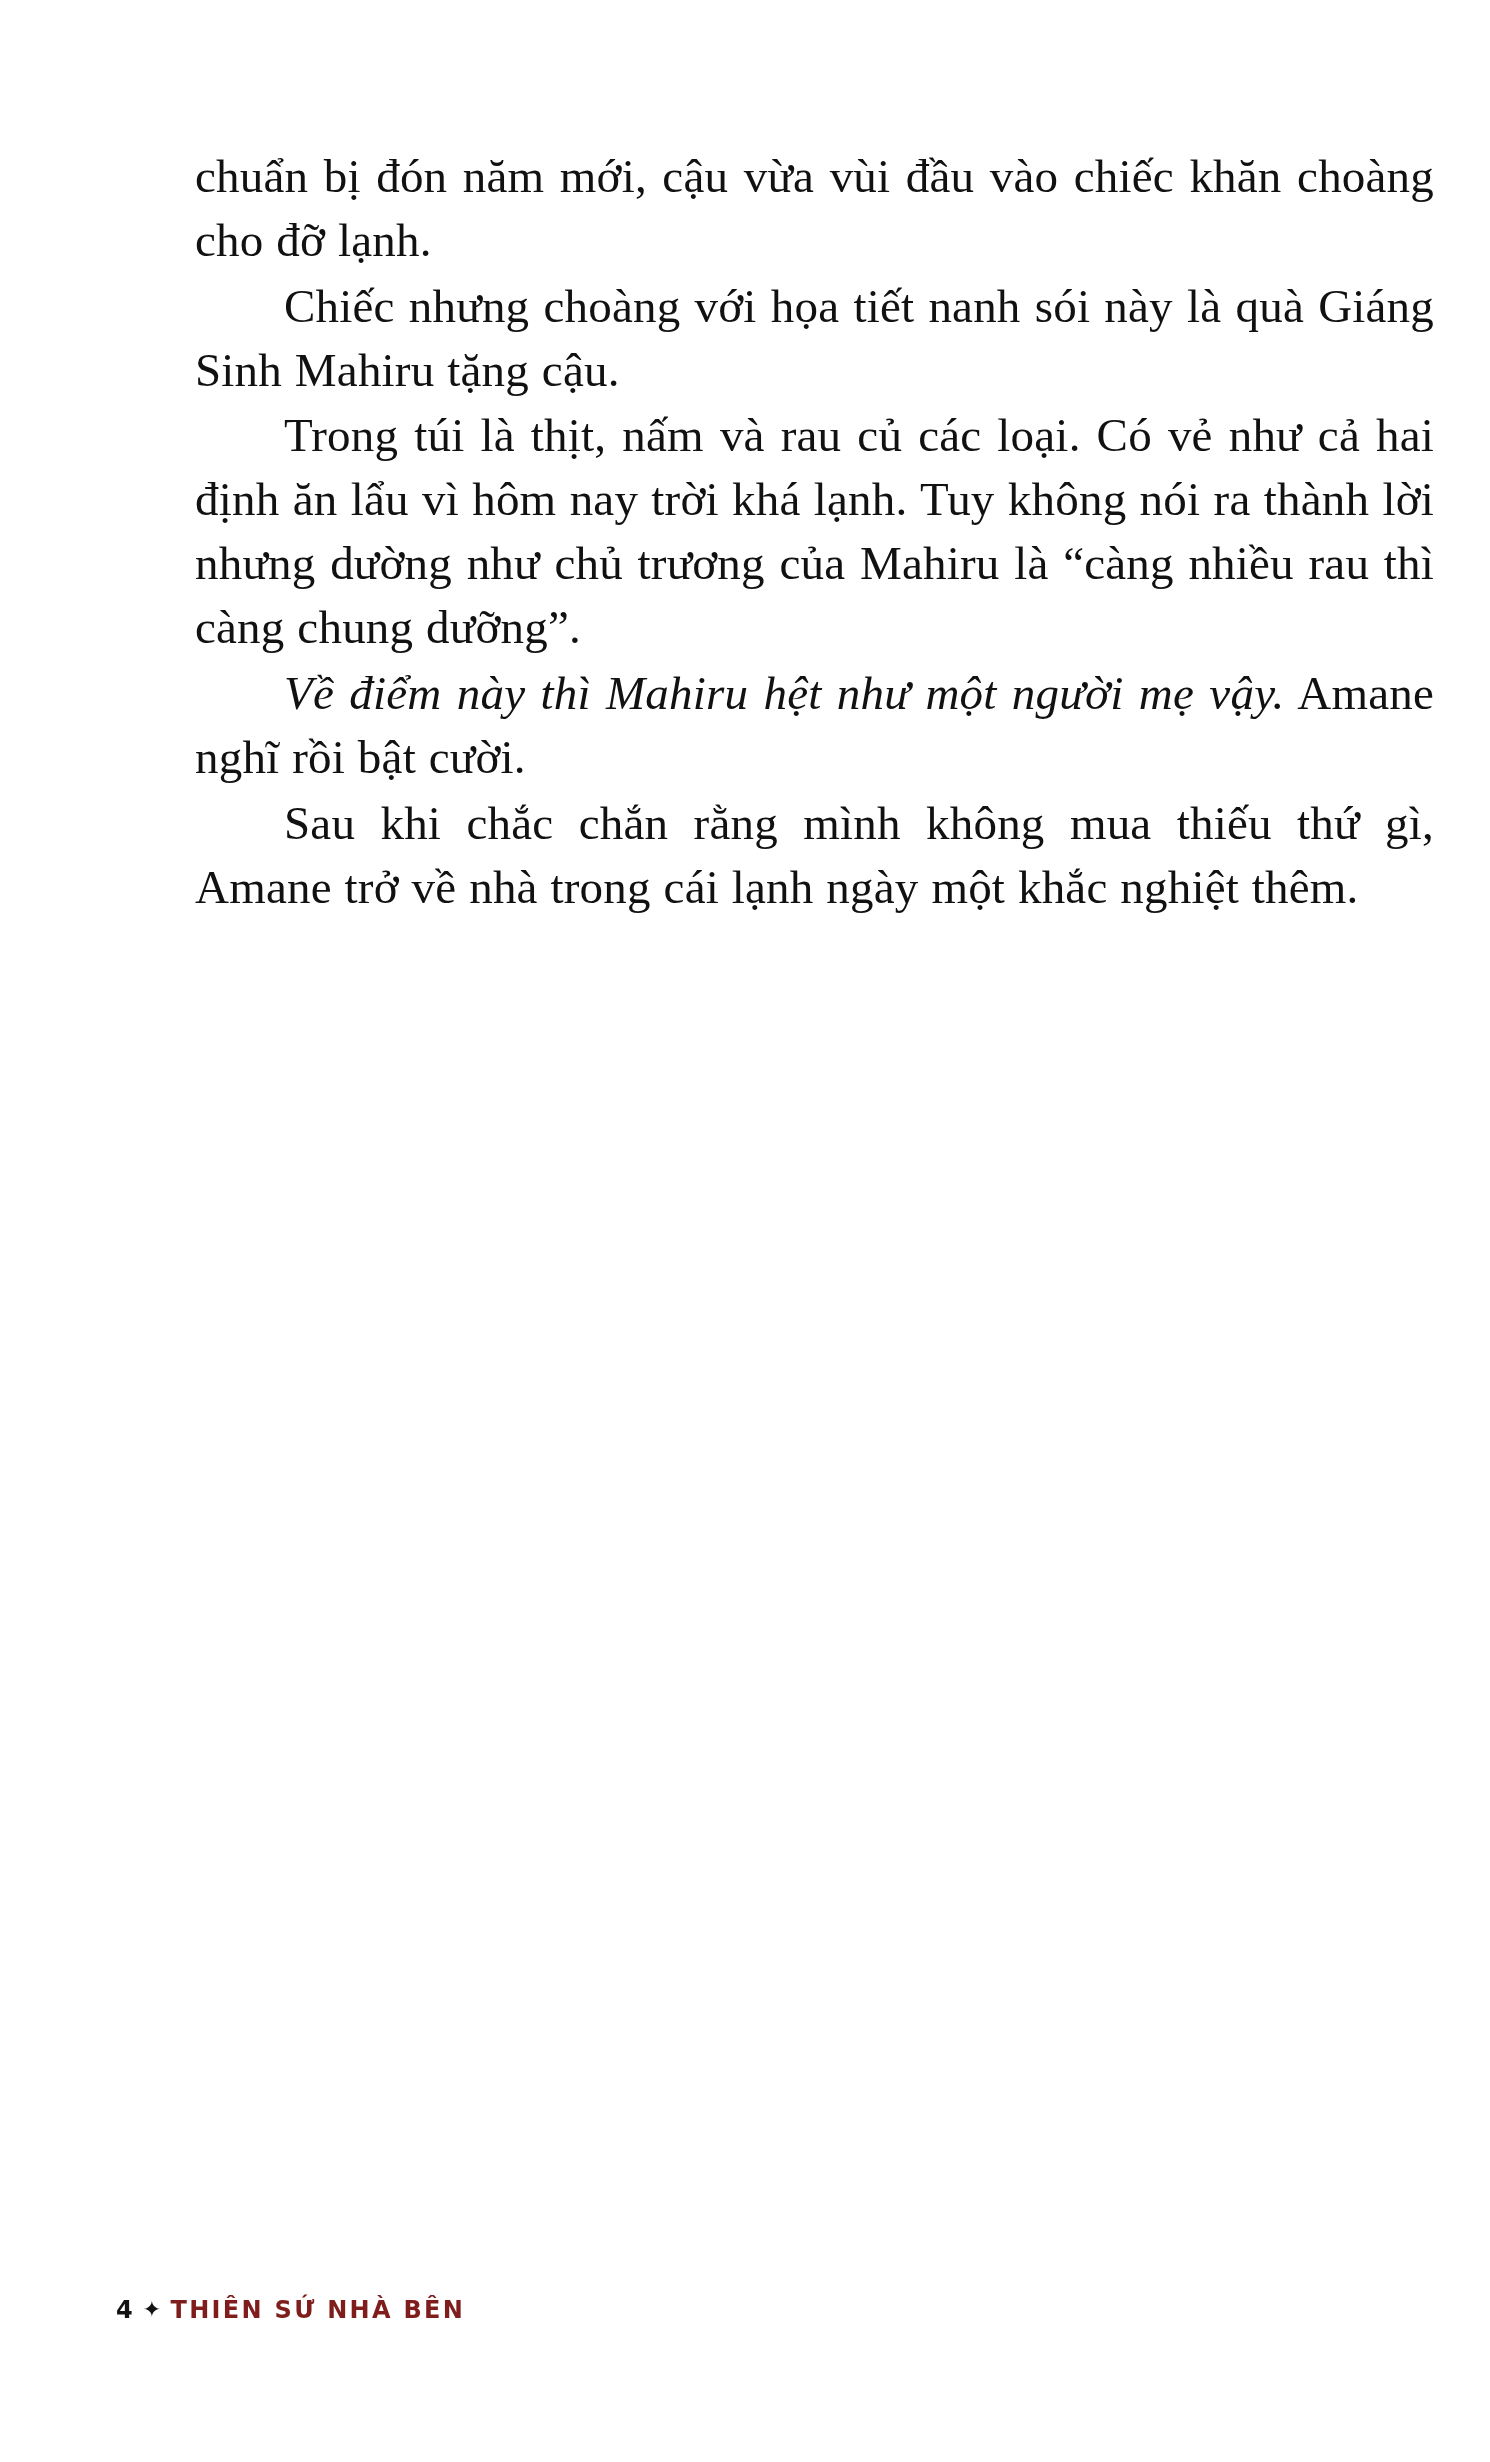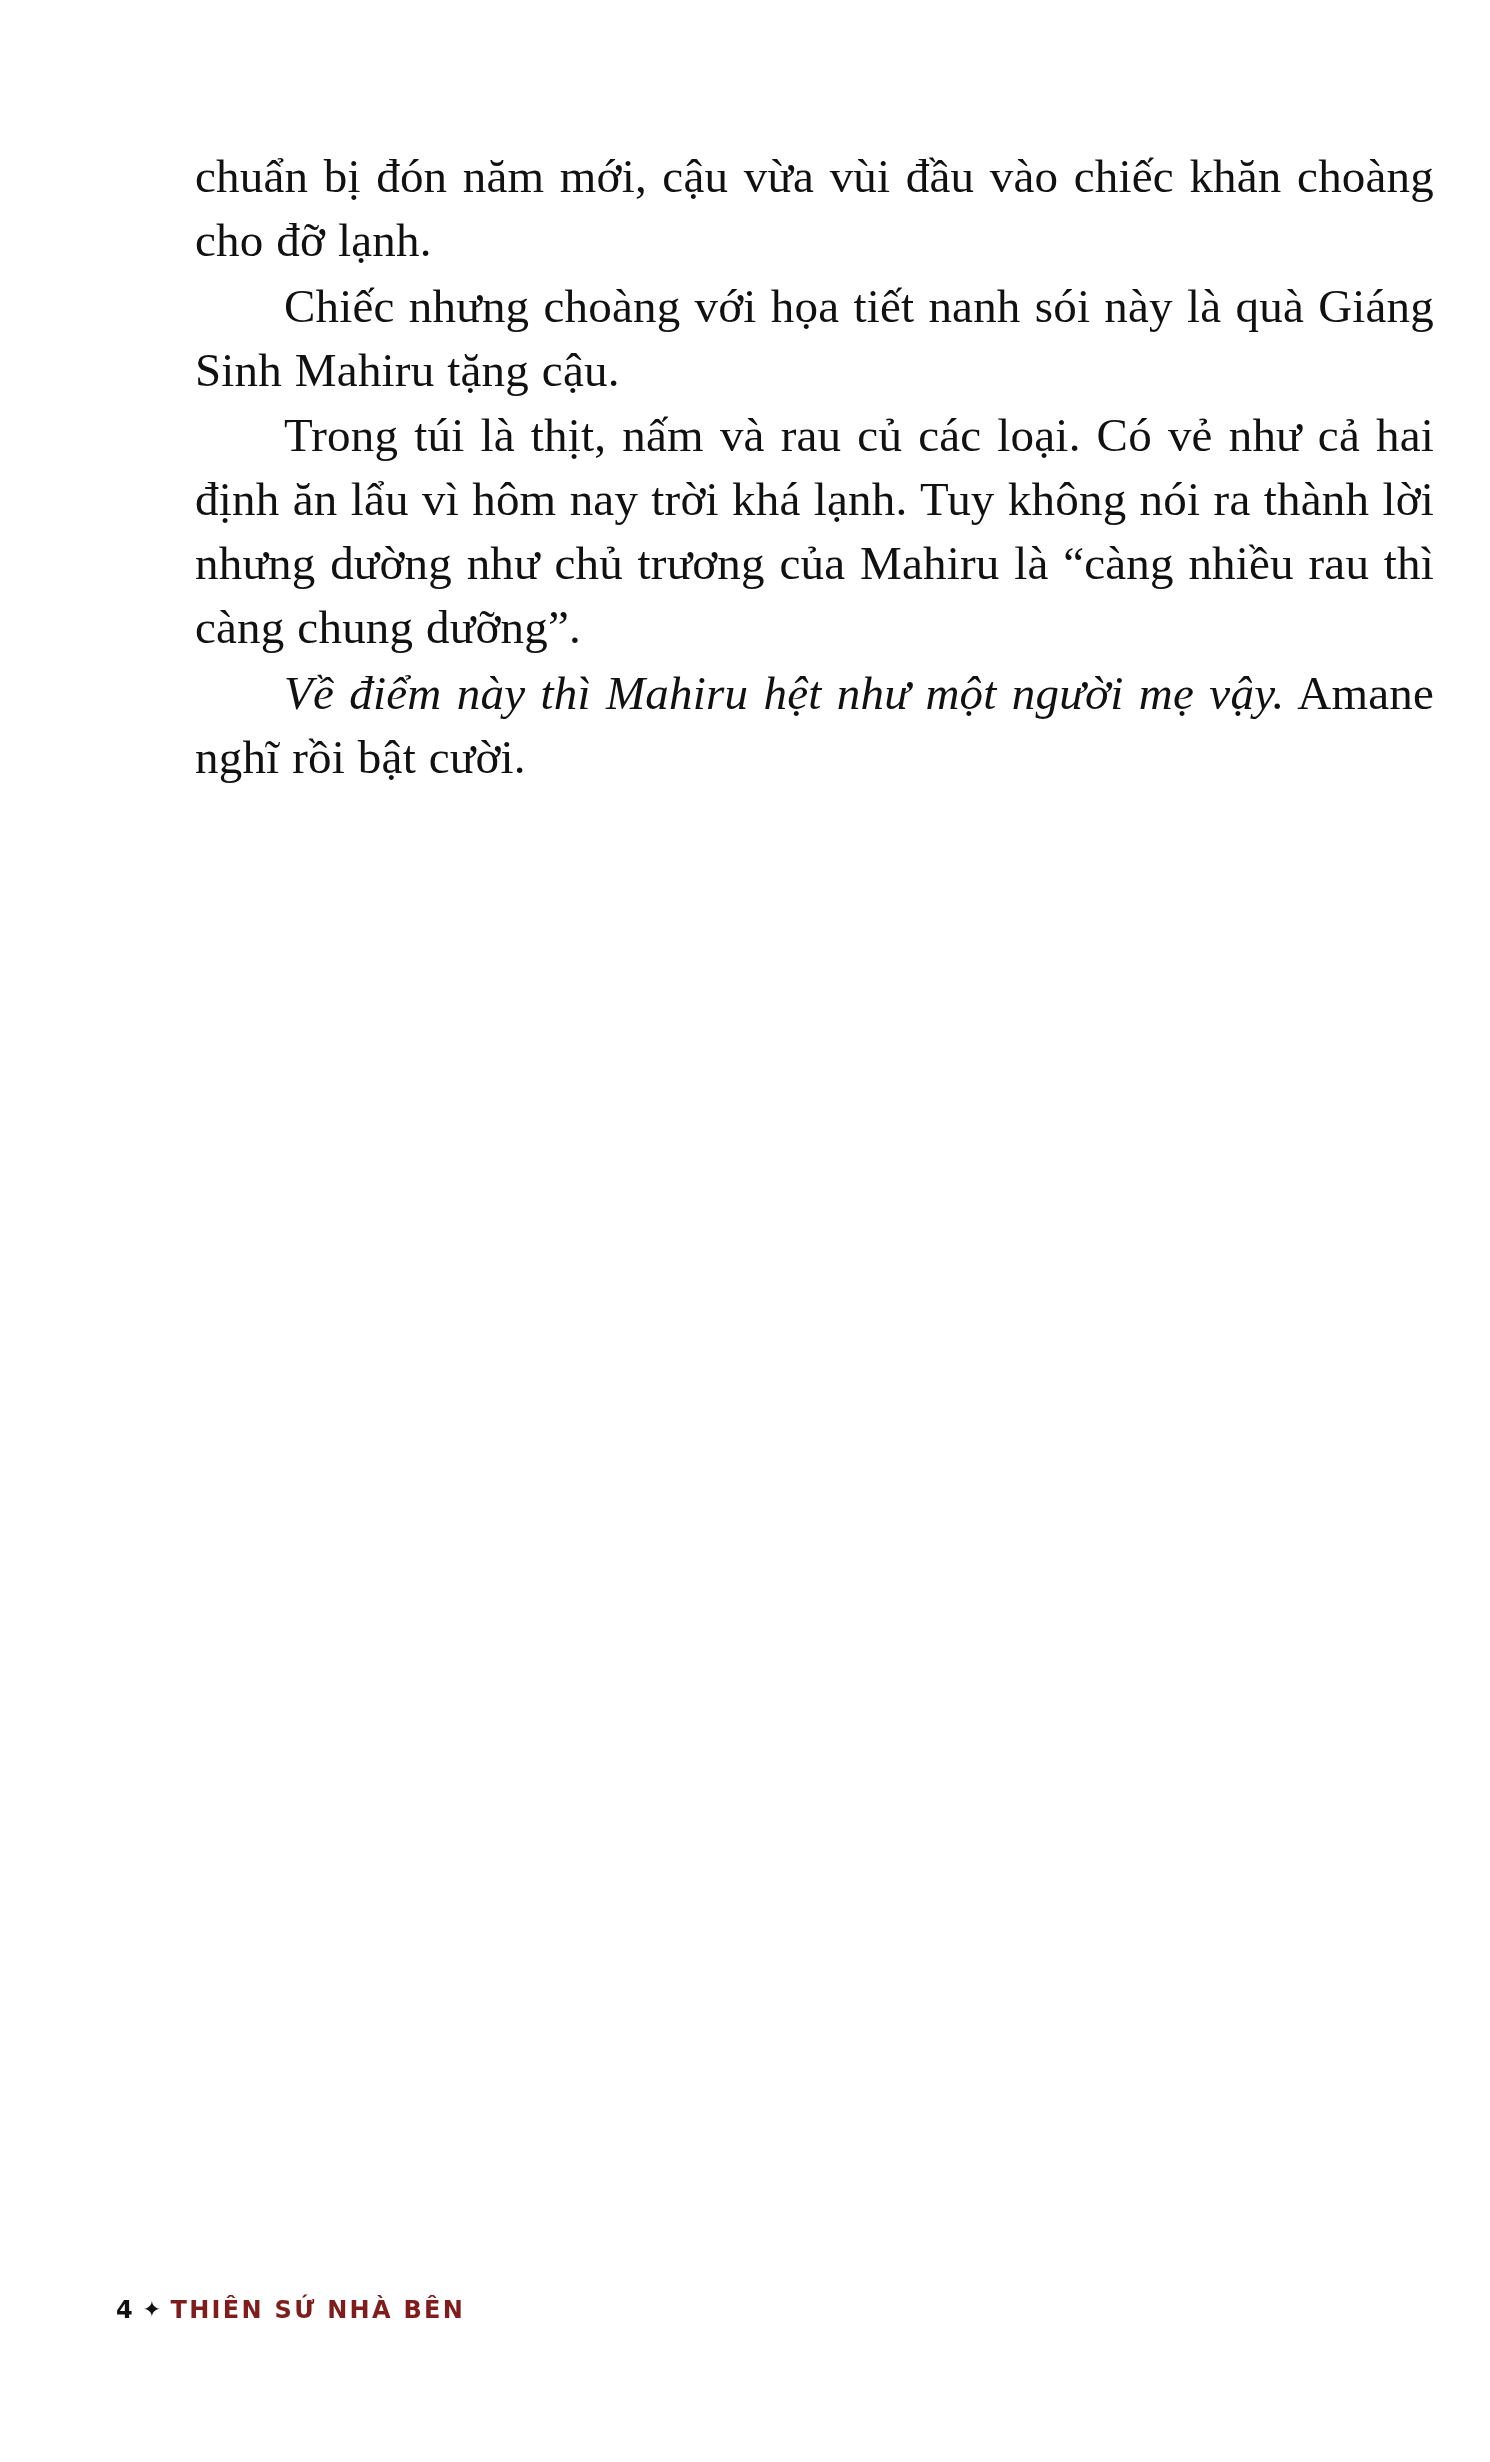--- a/index.html
+++ b/index.html
@@ -83,20 +83,21 @@
 
     <p class="para">Chiếc nhưng choàng với họa tiết nanh sói này là quà Giáng Sinh Mahiru tặng cậu.</p>
 
 
 
 
     <p class="para">Trong túi là thịt, nấm và rau củ các loại. Có vẻ như cả hai định ăn lẩu vì hôm nay trời khá lạnh. Tuy không nói ra thành lời nhưng dường như chủ trương của Mahiru là “càng nhiều rau thì càng chung dưỡng”.</p>
 
     <p class="para"><em>Về điểm này thì Mahiru hệt như một người mẹ vậy.</em><span> Amane nghĩ rồi bật cười.</span></p>
 
+    <p class="para">Sau khi chắc chắn rằng mình không mua thiếu thứ gì, Amane trở về nhà trong cái lạnh ngày một khắc nghiệt thêm.</p>
 
   </div>
 
   <div class="footer">
     <span class="footer-page-number">4</span>
     <span class="footer-star">✦</span>
     <span class="footer-title">THIÊN SỨ NHÀ BÊN</span>
   </div>
 
 </div>

